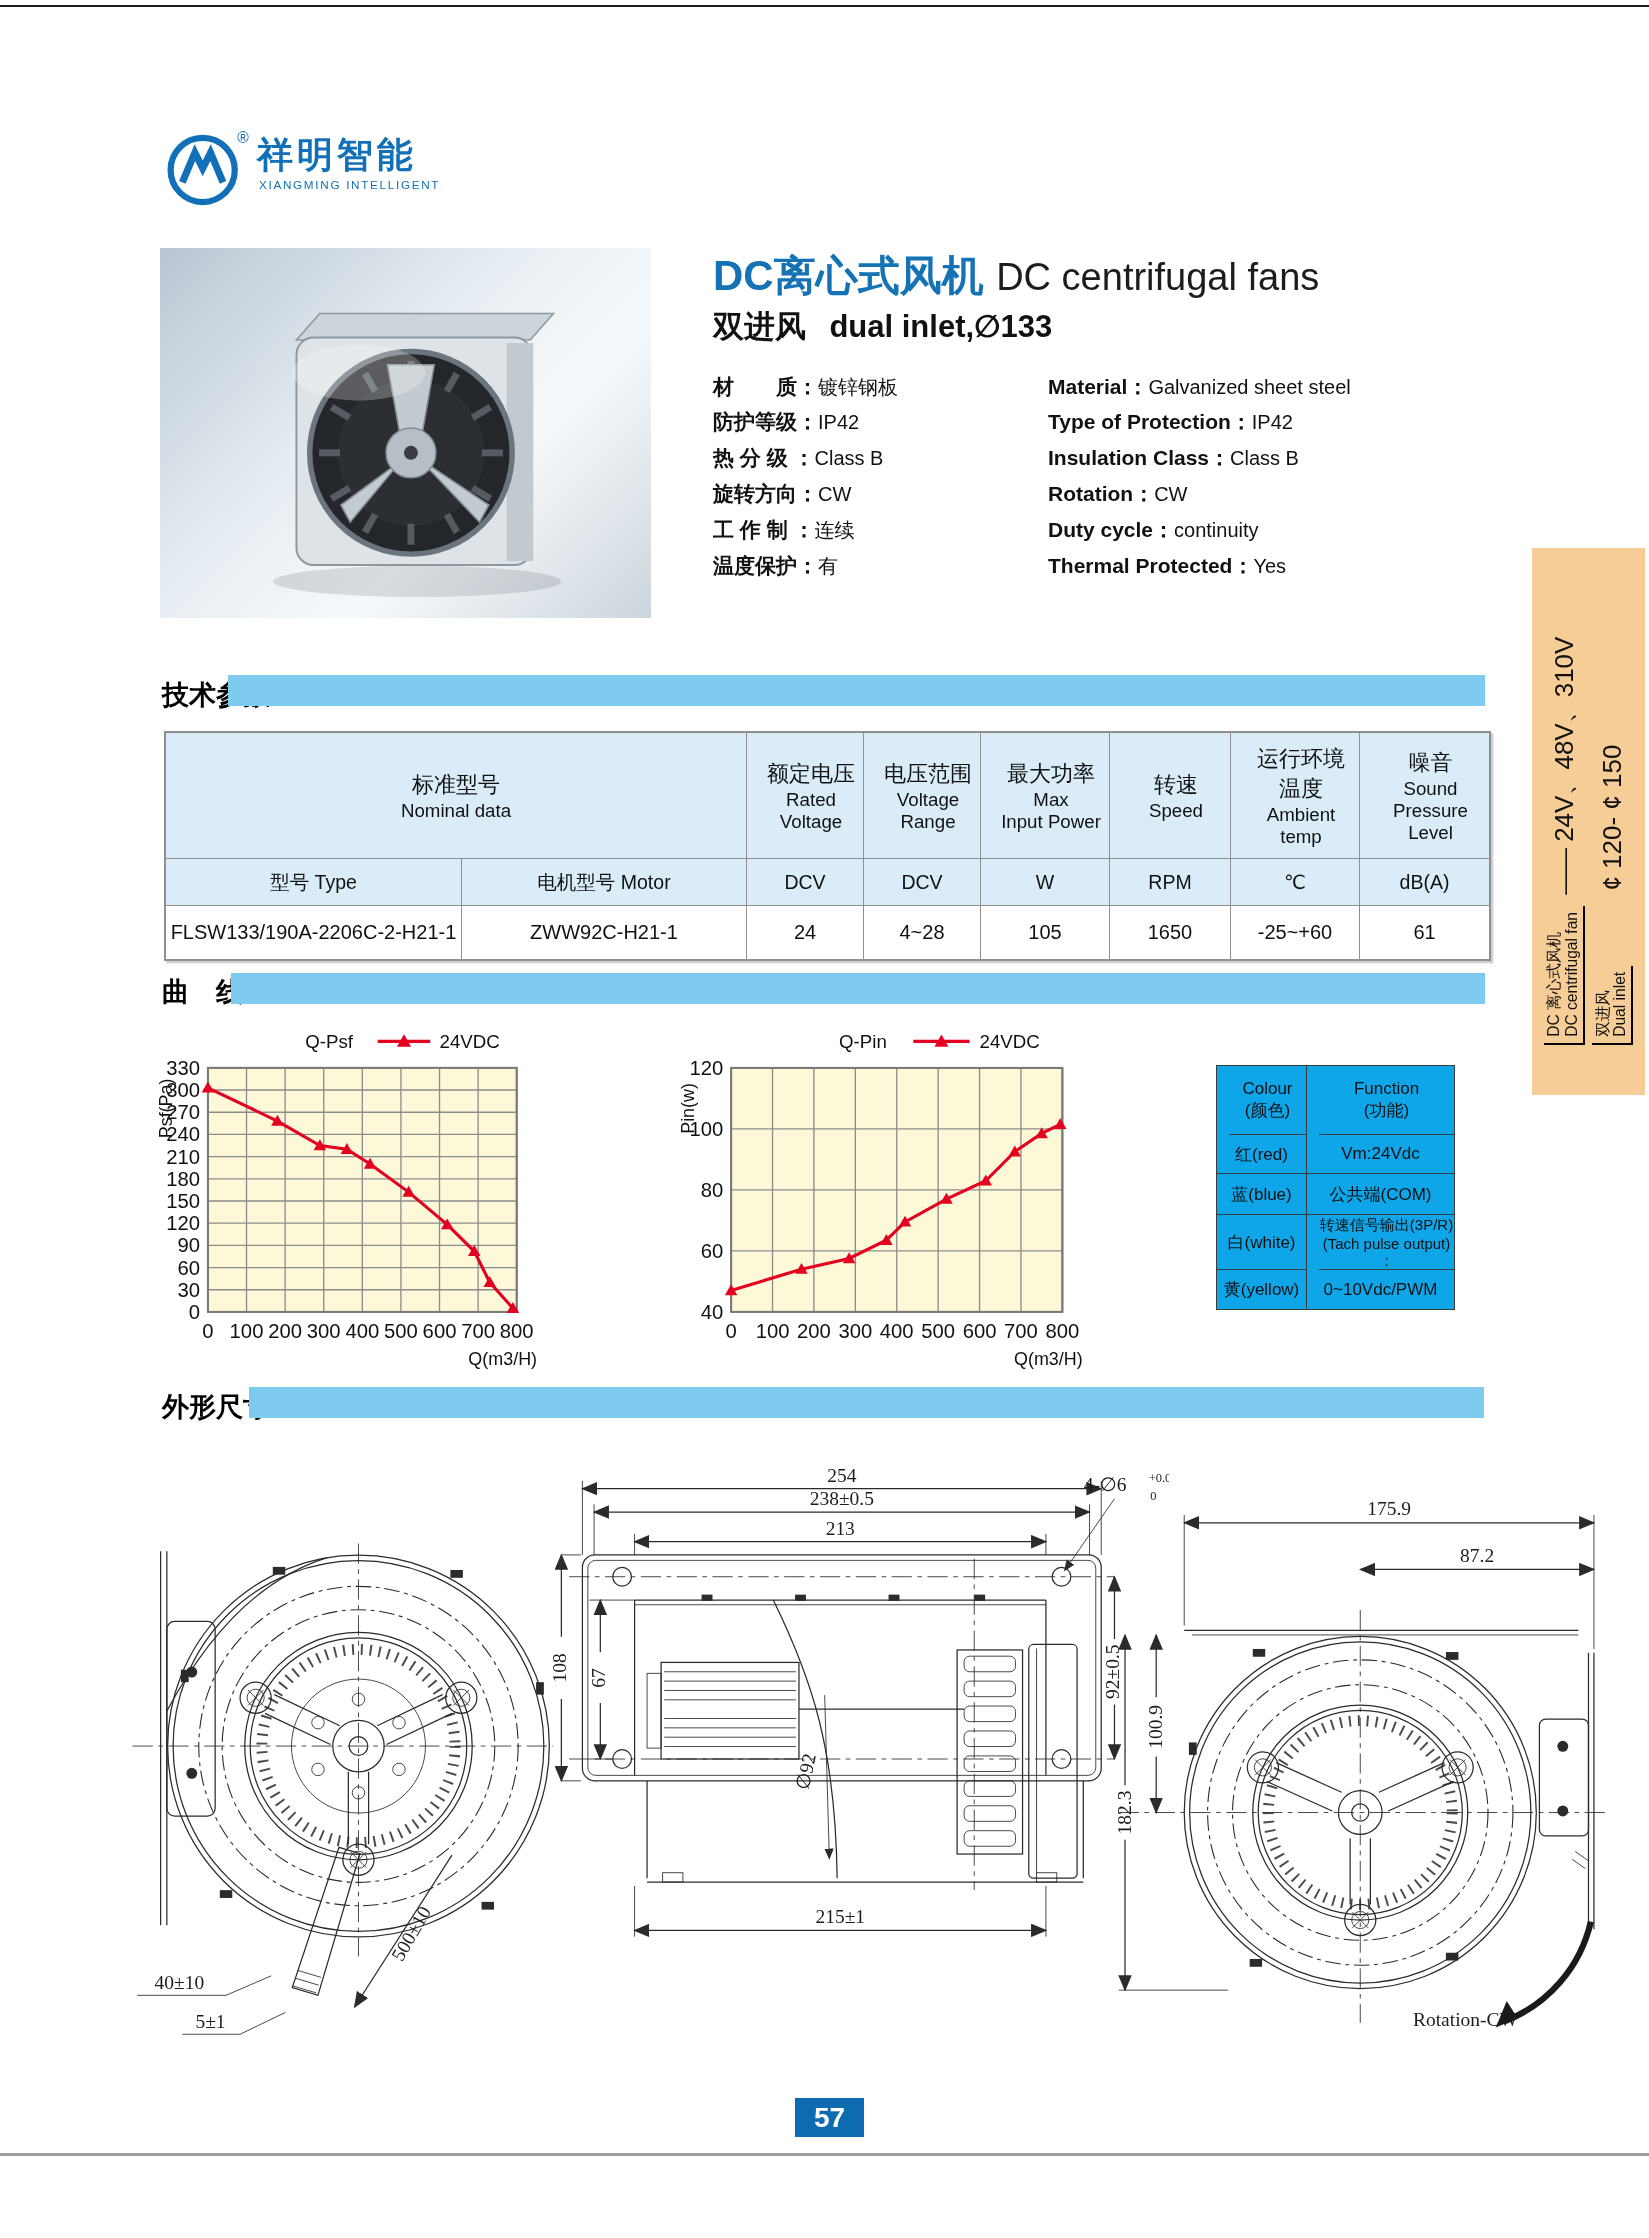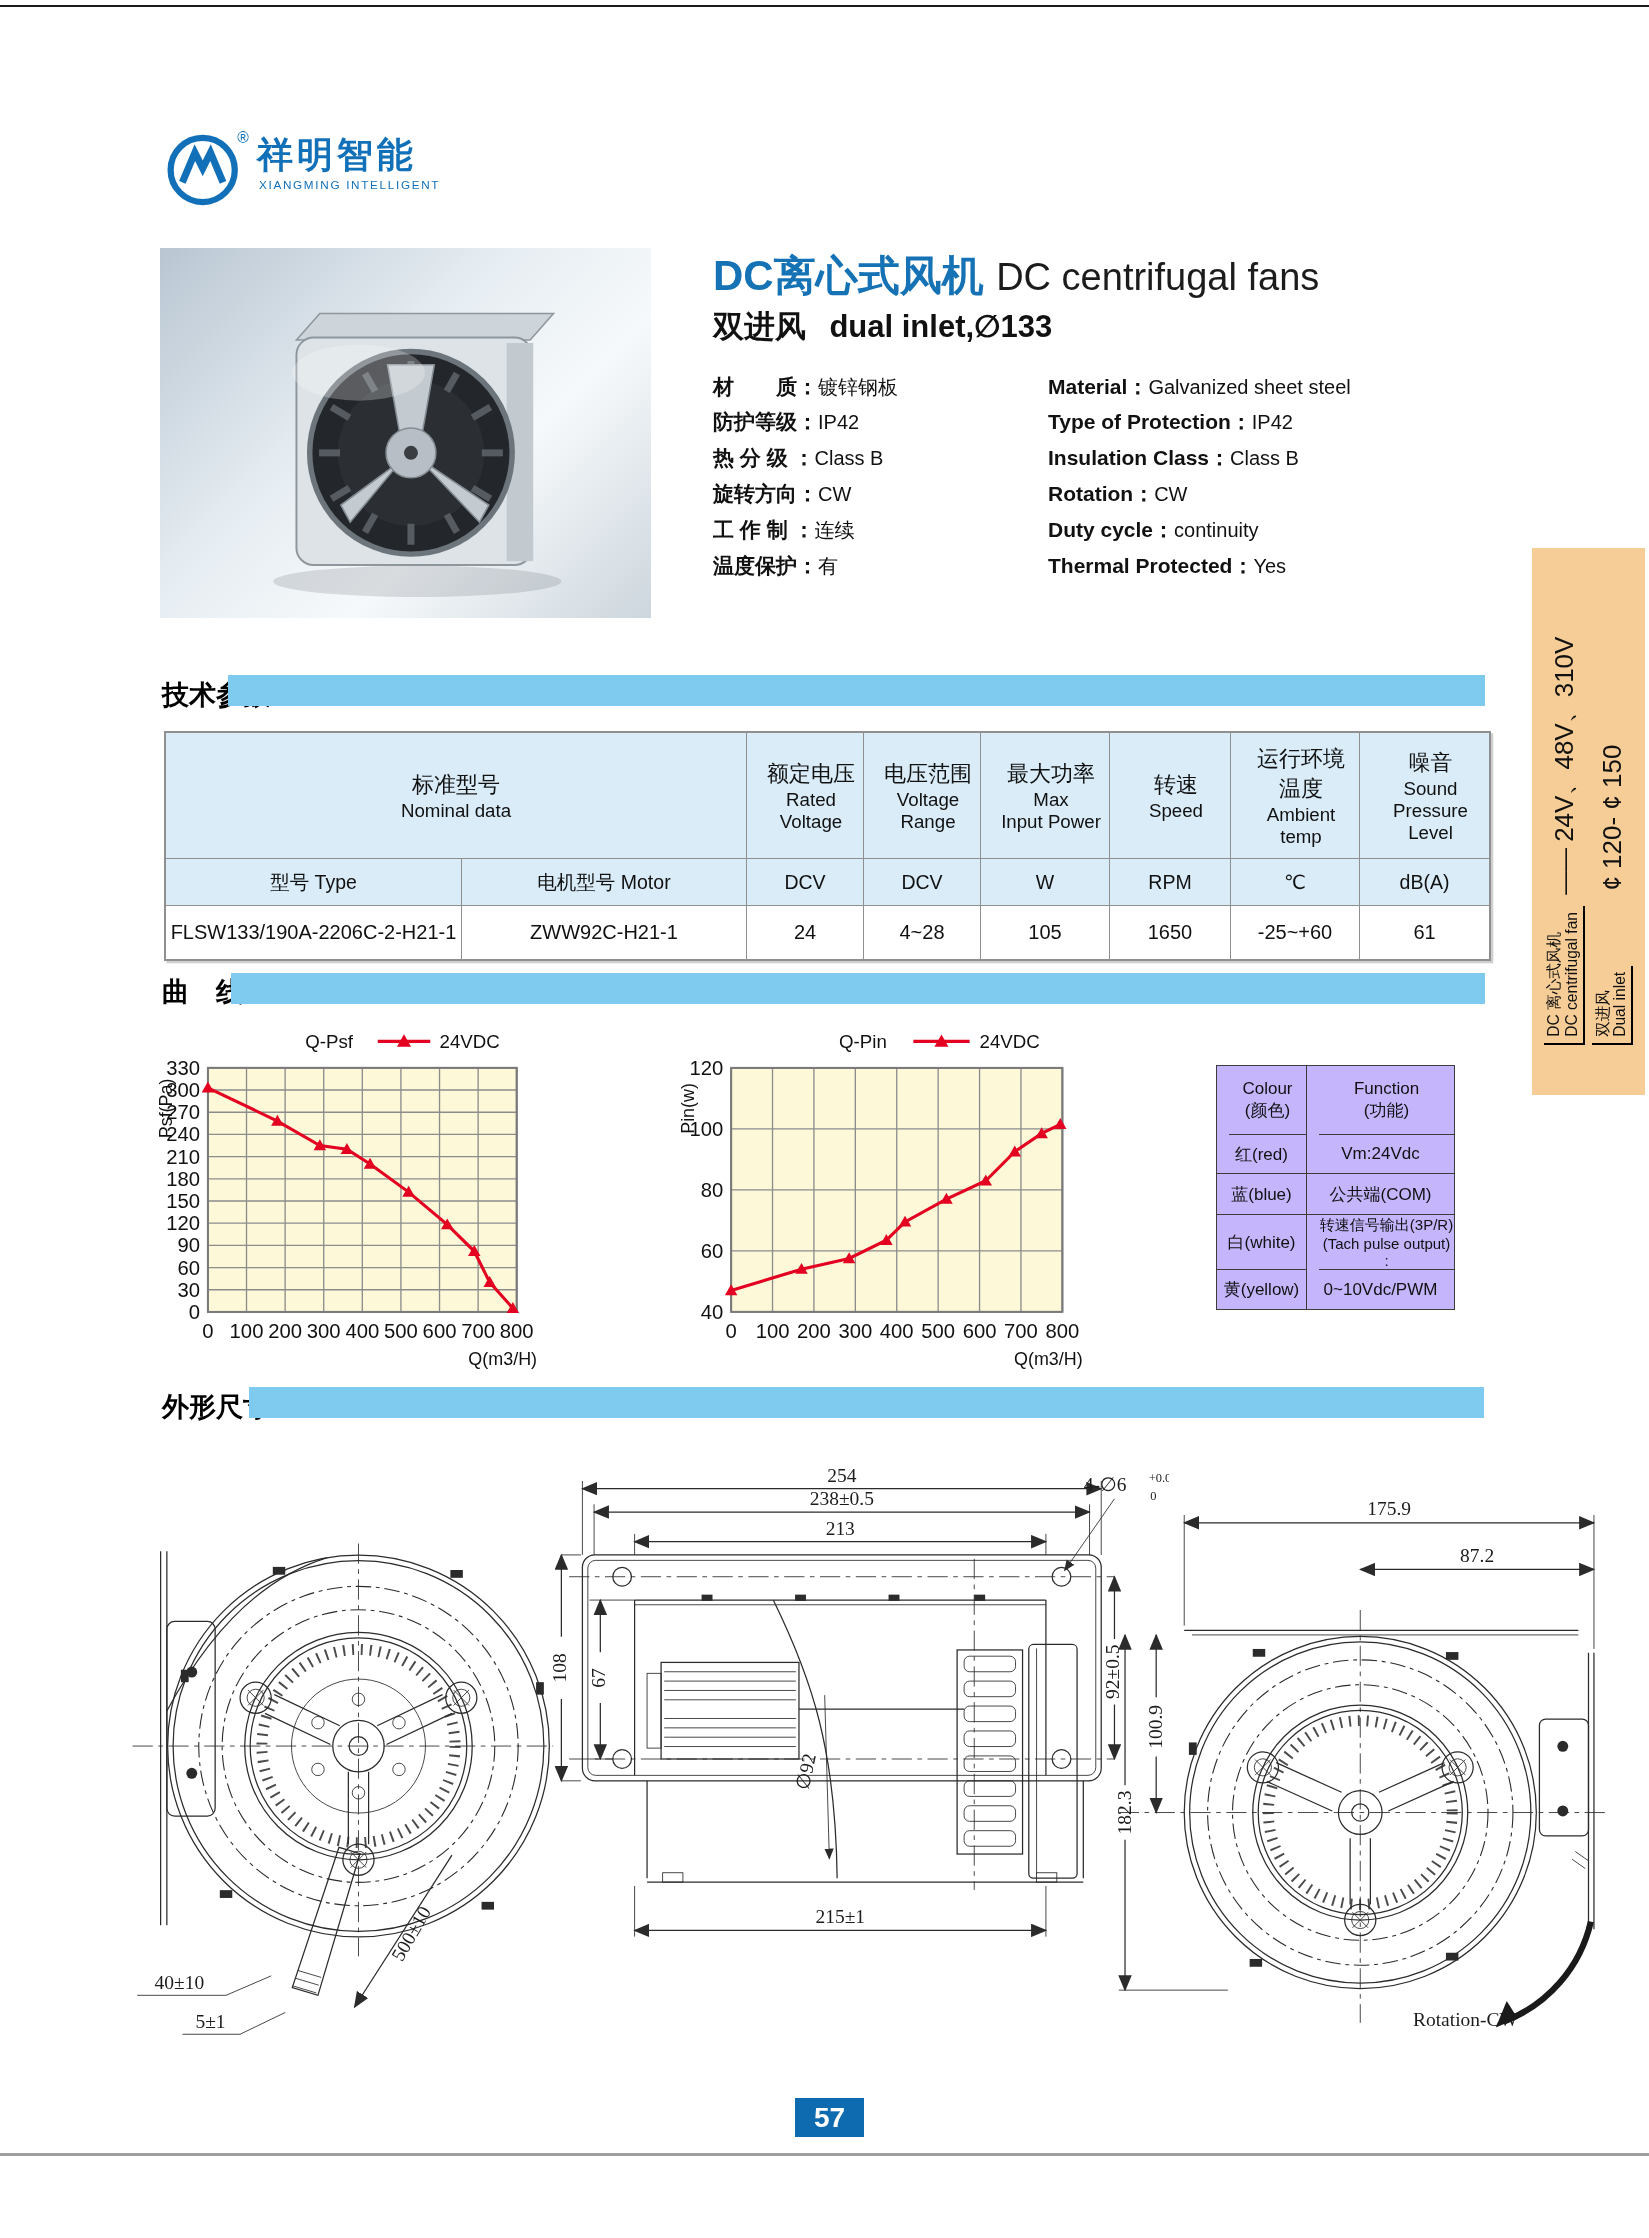--- a/index.html
+++ b/index.html
@@ -42,21 +42,21 @@
   #ttable .cn{font-size:22px;} #ttable .en{font-size:18.7px;}
   .pre{white-space:pre-line;margin-left:12px;}
   
   .chart{background:transparent;}
   #chart0{left:158px;top:1010px;} #chart1{left:675px;top:1010px;}
   svg text.tick{font-family:"Liberation Sans","DejaVu Sans",sans-serif;font-size:26px;fill:#111;}
   svg text.axis{font-family:"Liberation Sans","DejaVu Sans",sans-serif;font-size:23px;fill:#111;}
   svg text.leg{font-family:"Liberation Sans","DejaVu Sans",sans-serif;font-size:24px;fill:#111;}
   
   #wtable{left:1216px;top:1065px;display:grid;grid-template-columns:90px 147px;
-          grid-template-rows:69px 39px 41px 55px 39px;border:1.6px solid #3c3c3c;background:#c4b5fd;}
+          grid-template-rows:69px 39px 41px 55px 39px;border:1.6px solid #3c3c3c;background:#0ea5e9;}
   #wtable .c{border-right:1.2px solid #3c3c3c;border-bottom:1.2px solid #3c3c3c;
              display:flex;align-items:center;justify-content:center;text-align:center;font-size:17px;}
   #wtable .lc{border-right:none;} #wtable .lr{border-bottom:none;}
   #wtable .small{font-size:15px;}
   
   .draw .ln{stroke:#2b2b2b;stroke-width:1.6;fill:none;}
   .draw .thin{stroke:#2b2b2b;stroke-width:1.1;fill:none;}
   .draw .cl{stroke:#2b2b2b;stroke-width:1.1;fill:none;stroke-dasharray:26 7 6 7;}
   .draw .dsh{stroke:#2b2b2b;stroke-width:1.4;fill:none;stroke-dasharray:20 6 5 6;}
   .draw .tik{stroke:#2b2b2b;stroke-width:14;fill:none;stroke-dasharray:2.5 9;opacity:.85;}

